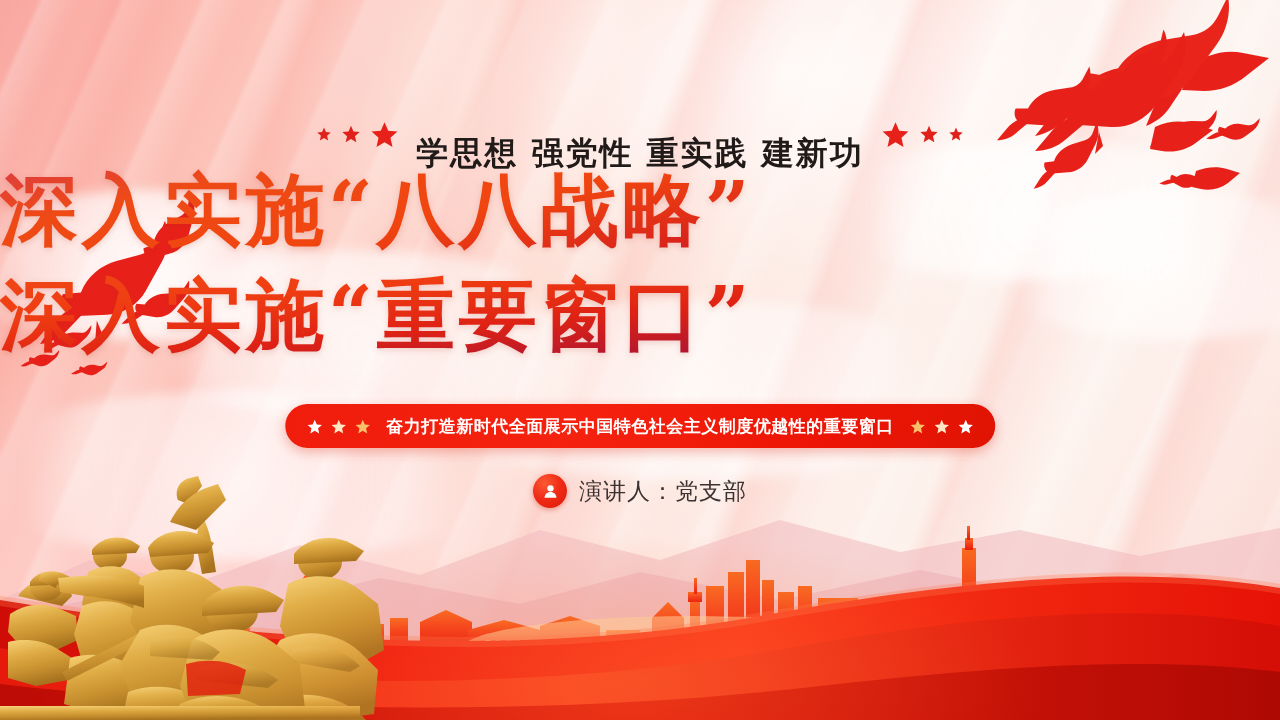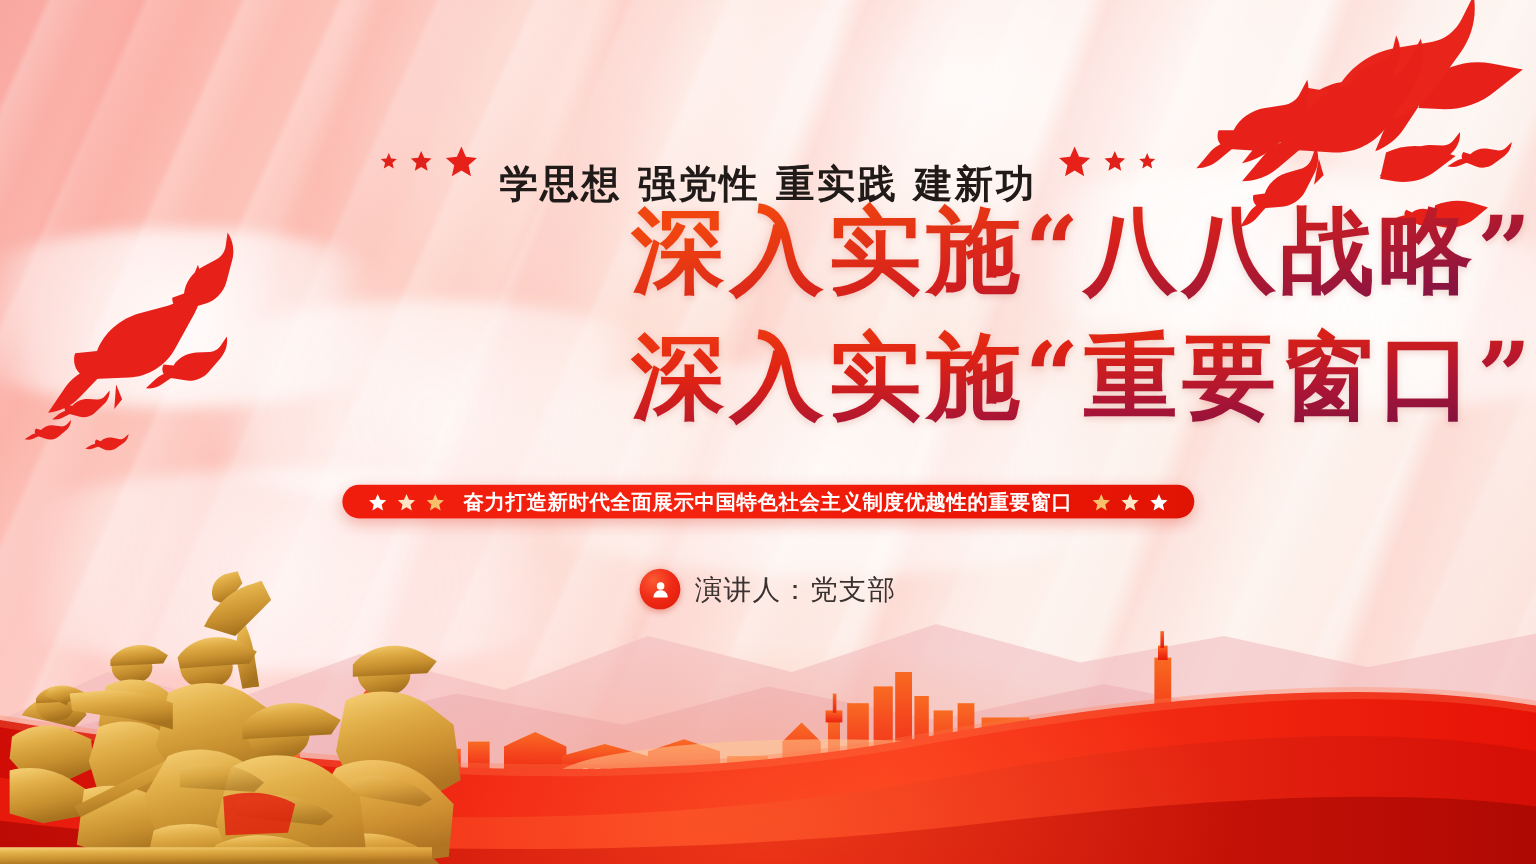--- a/index.html
+++ b/index.html
@@ -32,35 +32,35 @@
     radial-gradient(ellipse 45% 30% at 50% 95%, rgba(255,120,60,.30) 0%, rgba(255,120,60,0) 70%);
     pointer-events:none;}
 
   
   .slogan{position:absolute;left:0;right:0;top:92px;display:flex;align-items:center;justify-content:center;gap:18px;}
   .starset{display:flex;align-items:center;gap:11px;}
   .slogan-text{font-family:"DejaVu Sans","Liberation Sans",sans-serif;
     font-weight:700;font-size:32px;letter-spacing:2px;color:#201a18;white-space:nowrap;margin-top:40px;}
   .st{display:block;}
   
-  .title-wrap{position:absolute;left:16px;right:0;top:158px;text-align:right;}
+  .title-wrap{position:absolute;left:0;right:0;top:158px;text-align:left;}
   .tline{
     font-family:"DejaVu Serif","Liberation Serif",serif;
     font-weight:700;font-size:78px;line-height:1.34;letter-spacing:4px;
     white-space:nowrap;display:block;
     background:linear-gradient(175deg,#f04a18 0%,#ef3c12 26%,#df2214 48%,#a81436 74%,#6e1140 100%);
     -webkit-background-clip:text;background-clip:text;color:transparent;
     -webkit-text-fill-color:transparent;
     filter:drop-shadow(0 2px 3px rgba(170,40,20,.18));
   }
   .tline.l1{background:linear-gradient(168deg,#db3a46 0%,#ee4a16 18%,#f1450f 40%,#d51f1d 64%,#8e1440 88%,#65123f 100%);
     -webkit-background-clip:text;background-clip:text;}
   
   .pill{position:absolute;left:50%;transform:translateX(-50%);top:404px;
-    height:28px;border-radius:22px;display:flex;align-items:center;gap:16px;padding:0 22px;
+    height:44px;border-radius:22px;display:flex;align-items:center;gap:16px;padding:0 22px;
     background:linear-gradient(100deg,#f01c0c 0%,#f5220f 40%,#ed1505 75%,#e01404 100%);
     box-shadow:0 4px 12px rgba(220,30,10,.30);}
   .pill-text{color:#fff;font-size:17px;font-weight:700;letter-spacing:.5px;white-space:nowrap;
     font-family:"DejaVu Sans","Liberation Sans",sans-serif;}
   .pillstars{display:flex;align-items:center;gap:9px;}
   
   .meta{position:absolute;left:0;right:0;top:474px;display:flex;align-items:flex-start;justify-content:center;gap:48px;}
   .meta-item{display:flex;align-items:center;gap:12px;}
   .badge{width:34px;height:34px;border-radius:50%;
     background:radial-gradient(circle at 34% 28%,#fb5a33 0%,#ef2a16 48%,#dc1a08 100%);

